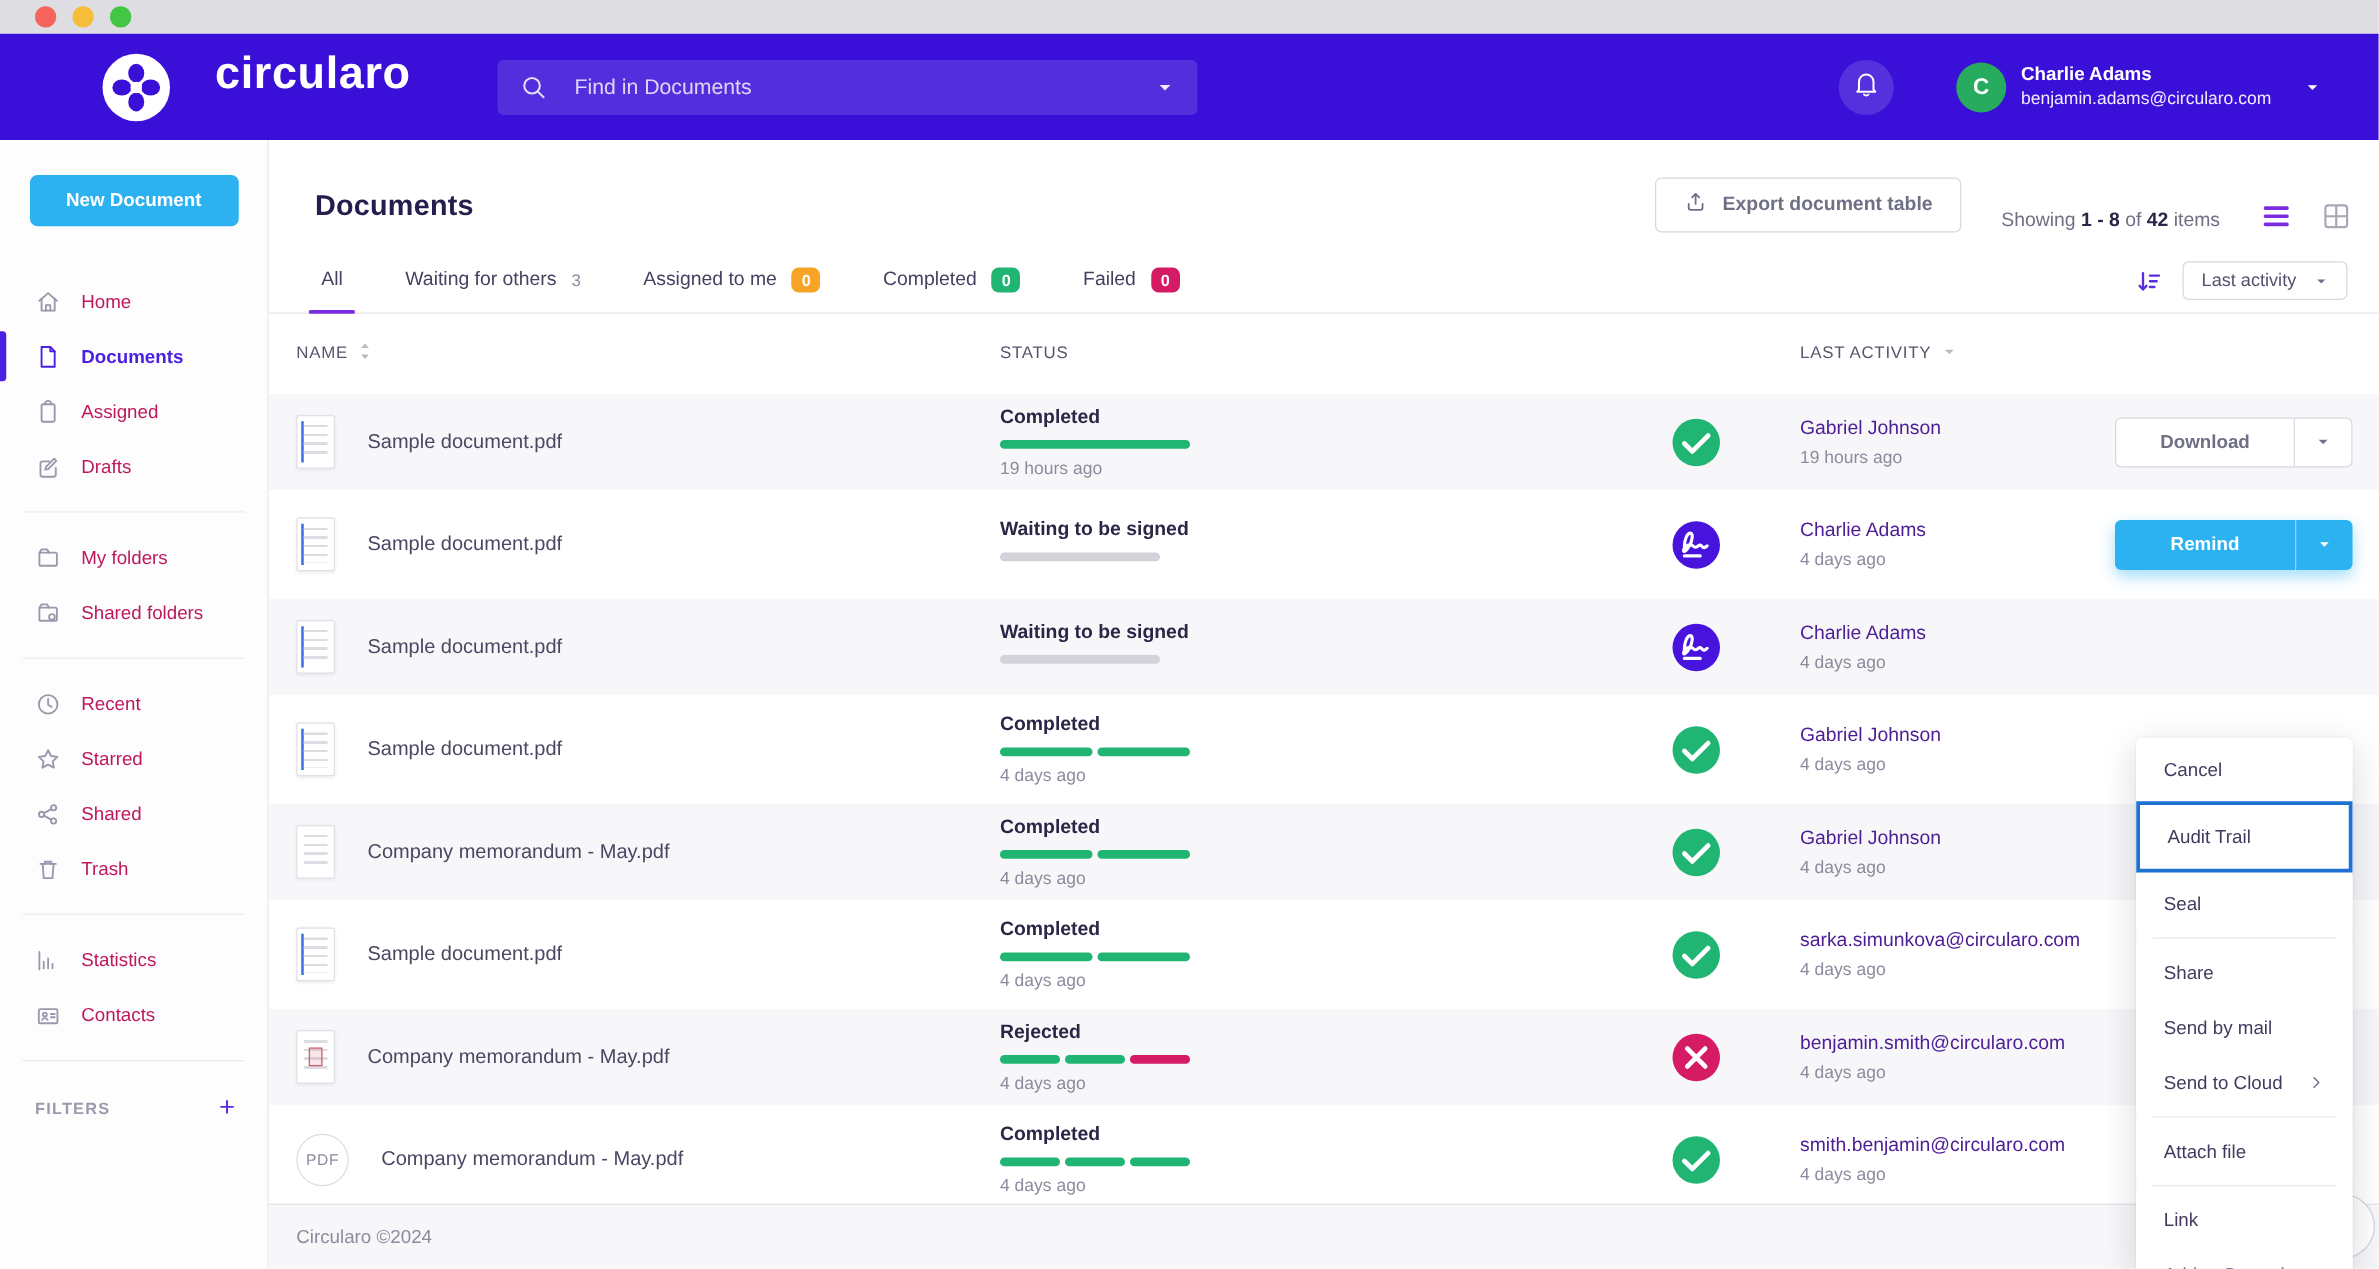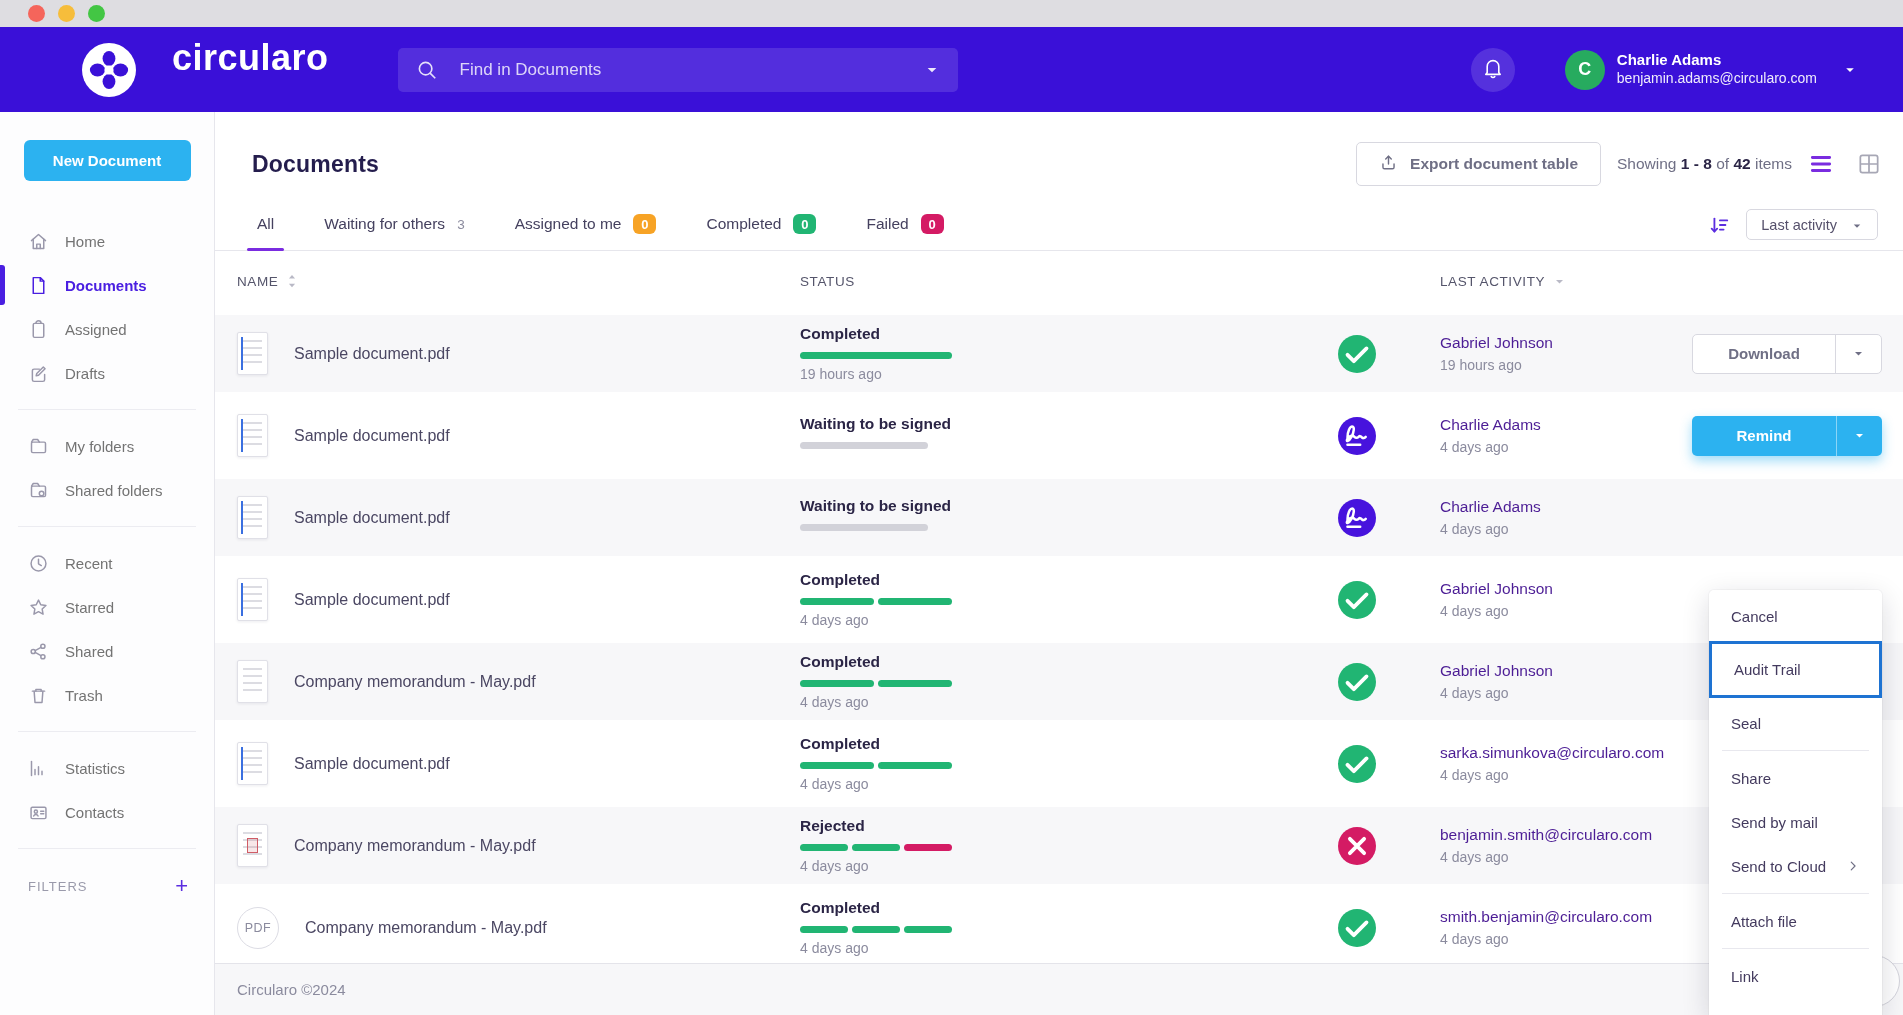--- a/index.html
+++ b/index.html
@@ -42,34 +42,34 @@
   
   .app { display:flex; height:903px; }
 
   
   .sidebar { width:215px; flex:0 0 215px; background:#fdfdfe; border-right:1px solid var(--border); padding-top:28px; }
   .new-doc { display:block; margin:0 auto; width:167px; height:41px; background:var(--blue); color:#fff; border:none; border-radius:6px;
     font-size:15px; font-weight:700; font-family:inherit; cursor:pointer; }
   .nav { margin-top:32px; }
   .nav-group { padding:6px 0; }
   .nav-sep { height:1px; background:#ececf1; margin:8px 18px; }
-  .nav-item { position:relative; display:flex; align-items:center; gap:16px; height:44px; padding-left:28px; font-size:15px; color:#737373; cursor:pointer; }
+  .nav-item { position:relative; display:flex; align-items:center; gap:16px; height:44px; padding-left:28px; font-size:15px; color:#be185d; cursor:pointer; }
   .nav-item svg { width:21px; height:21px; color:#9a98ab; flex:0 0 21px; }
   .nav-item.active { color:var(--accent); font-weight:700; }
   .nav-item.active svg { color:var(--accent); }
   .nav-item.active::before { content:''; position:absolute; left:0; top:2px; bottom:2px; width:5px; background:var(--accent); border-radius:0 3px 3px 0; }
   .filters-row { display:flex; align-items:center; justify-content:space-between; padding:18px 26px 0 28px; }
-  .filters-label { font-size:13px; letter-spacing:1px; color:#9a9aab; }
+  .filters-label { font-size:13px; letter-spacing:1px; color:#9a9aab;font-weight:bold; }
   .filters-add { color:#5b2de0; font-size:22px; line-height:1; cursor:pointer; font-weight:400; }
 
   
   .main { flex:1; position:relative; display:flex; flex-direction:column; background:#fff; }
   .page-head { display:flex; align-items:center; padding:30px 36px 18px 22px; }
   .page-title { font-size:23px; font-weight:800; color:#241d4d; letter-spacing:.2px; }
-  .head-right { margin-left:auto; display:flex; align-items:center; gap:16px; }
+  .head-right { margin-left:auto; display:flex; align-items:flex-end; gap:32px; }
   .export-btn { display:flex; align-items:center; gap:12px; height:44px; padding:0 22px; background:#fff; border:1px solid var(--btnborder);
     border-radius:5px; color:var(--btntext); font-size:15.5px; font-weight:700; font-family:inherit; cursor:pointer; }
   .export-btn svg { width:19px; height:19px; }
   .showing { font-size:15.5px; color:var(--btntext); }
   .showing b { color:var(--navy); font-weight:700; }
   .view-toggles { display:flex; align-items:center; gap:22px; }
   .vt { width:26px; height:26px; cursor:pointer; color:#a7a7b5; }
   .vt.active { color:var(--underline); }
 
   .tabs-row { display:flex; align-items:flex-end; justify-content:space-between; padding:0 40px 0 40px; border-bottom:1px solid var(--border); }

